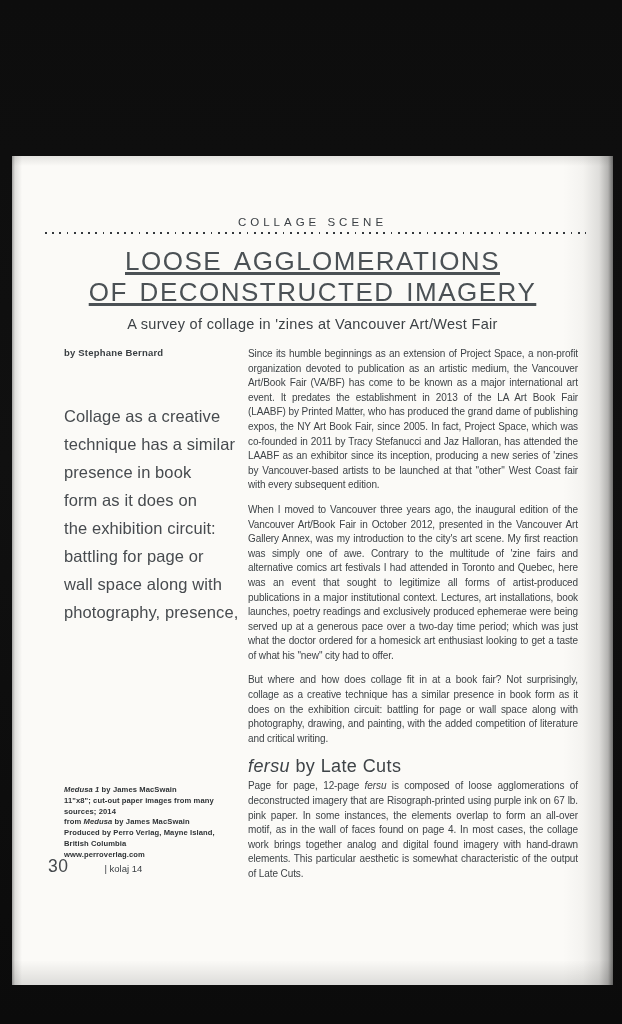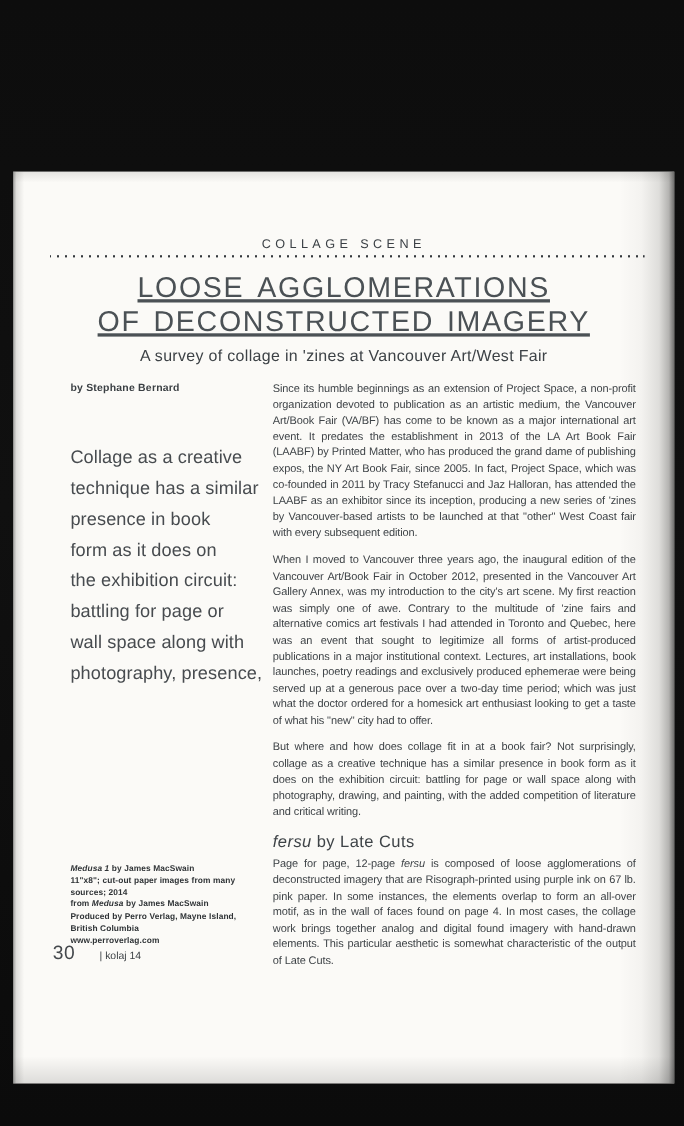--- a/index.html
+++ b/index.html
@@ -61,38 +61,38 @@
     margin-top:44px; font-size:16.5px; line-height:28px;
     color:#474b4f; letter-spacing:0.1px;
   }
 
   .col-right { font-size:10px; line-height:14.6px; letter-spacing:-0.1px;
     text-align:justify; color:#3e4347; }
   .col-right p { margin:0 0 10px 0; }
   .col-right p:last-child { margin-bottom:0; }
 
   .body-heading {
-    font-size:15px; font-weight:400; letter-spacing:0.4px;
+    font-size:18px; font-weight:400; letter-spacing:0.4px;
     color:#3e4347; text-align:left; margin:1px 0 3px 0; line-height:20px;
   }
   .body-heading em, .col-right em { font-style:italic; }
 
   .caption {
     position:absolute; left:52px; top:629px; width:162px;
     font-size:7.6px; font-weight:bold; line-height:1.42;
     color:#2f3336; letter-spacing:0.1px;
   }
   .caption em { font-style:italic; }
 
   .footer {
     position:absolute; left:36px; top:700px;
     display:flex; align-items:baseline; color:#44484c;
   }
   .footer .pagenum { font-size:17.5px; letter-spacing:0.5px; }
-  .footer .journal { font-size:9.5px; margin-left:0; color:#3c4145;padding-left:22px; }
+  .footer .journal { font-size:9.5px; margin-left:14px; color:#3c4145;padding-left:22px; }
 </style>
 </head>
 <body>
 
 <div class="stage">
   <div class="page">
 
     <div class="section-head">
       <div class="section-label">COLLAGE SCENE</div>
       <div class="dots"></div>

